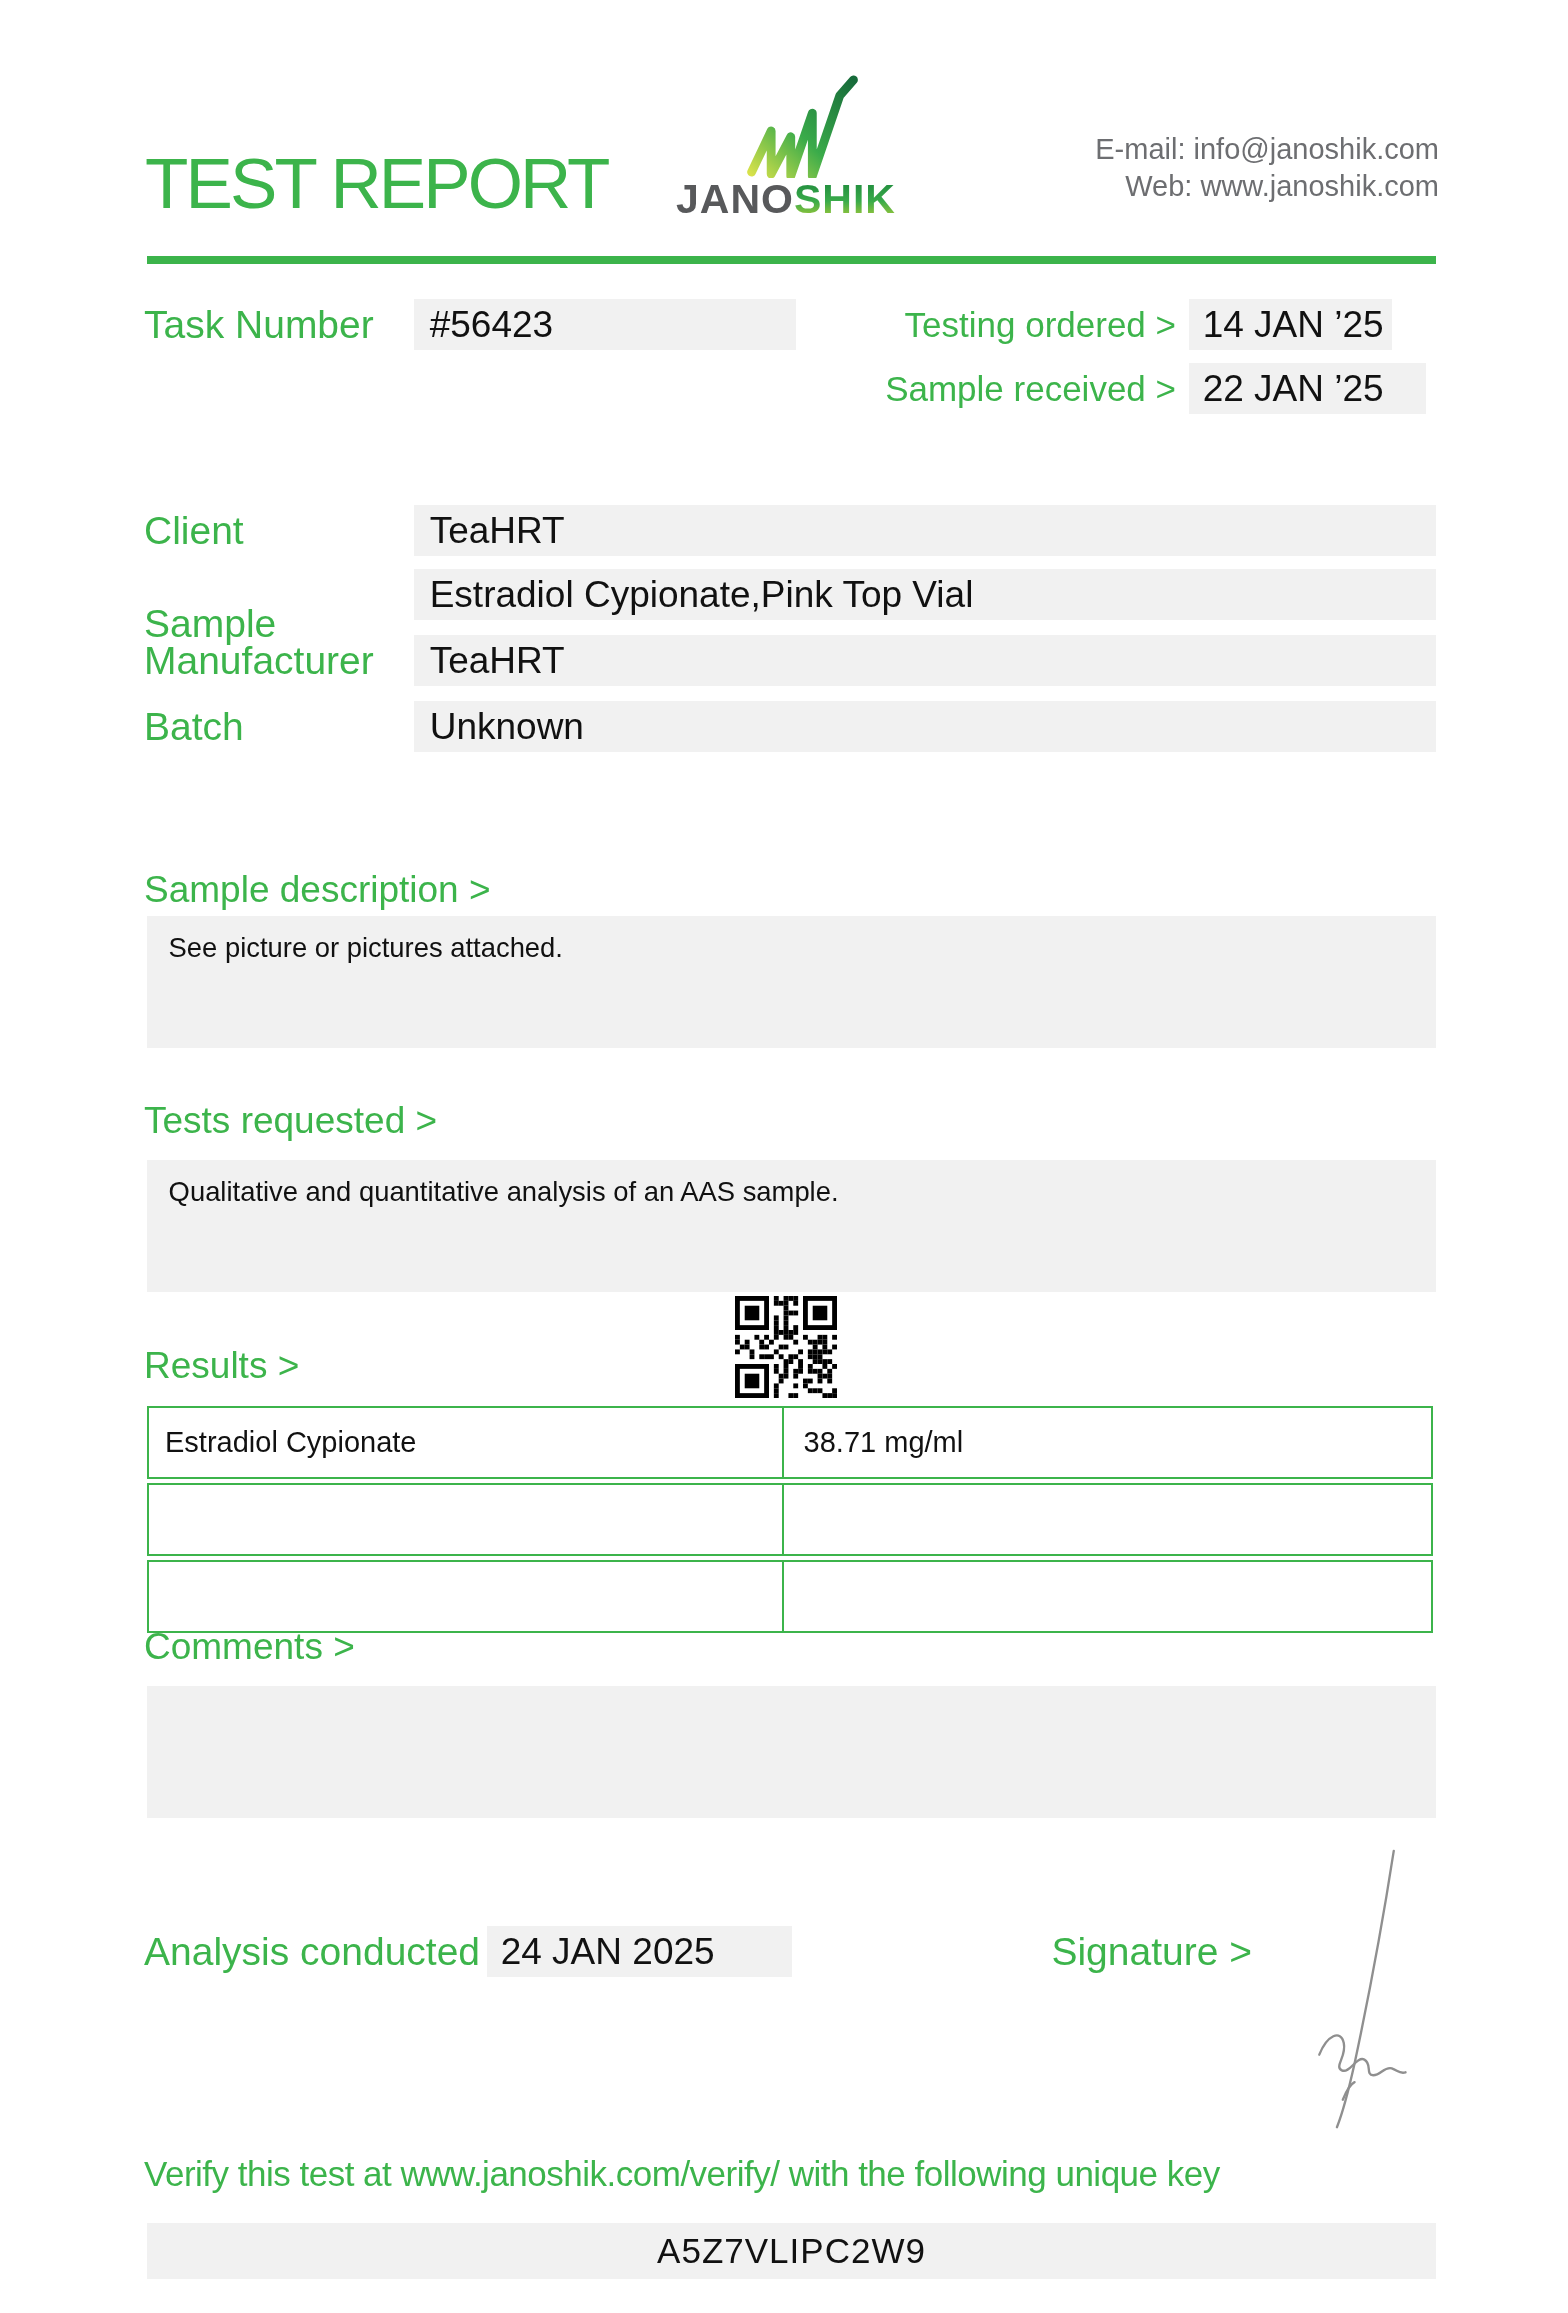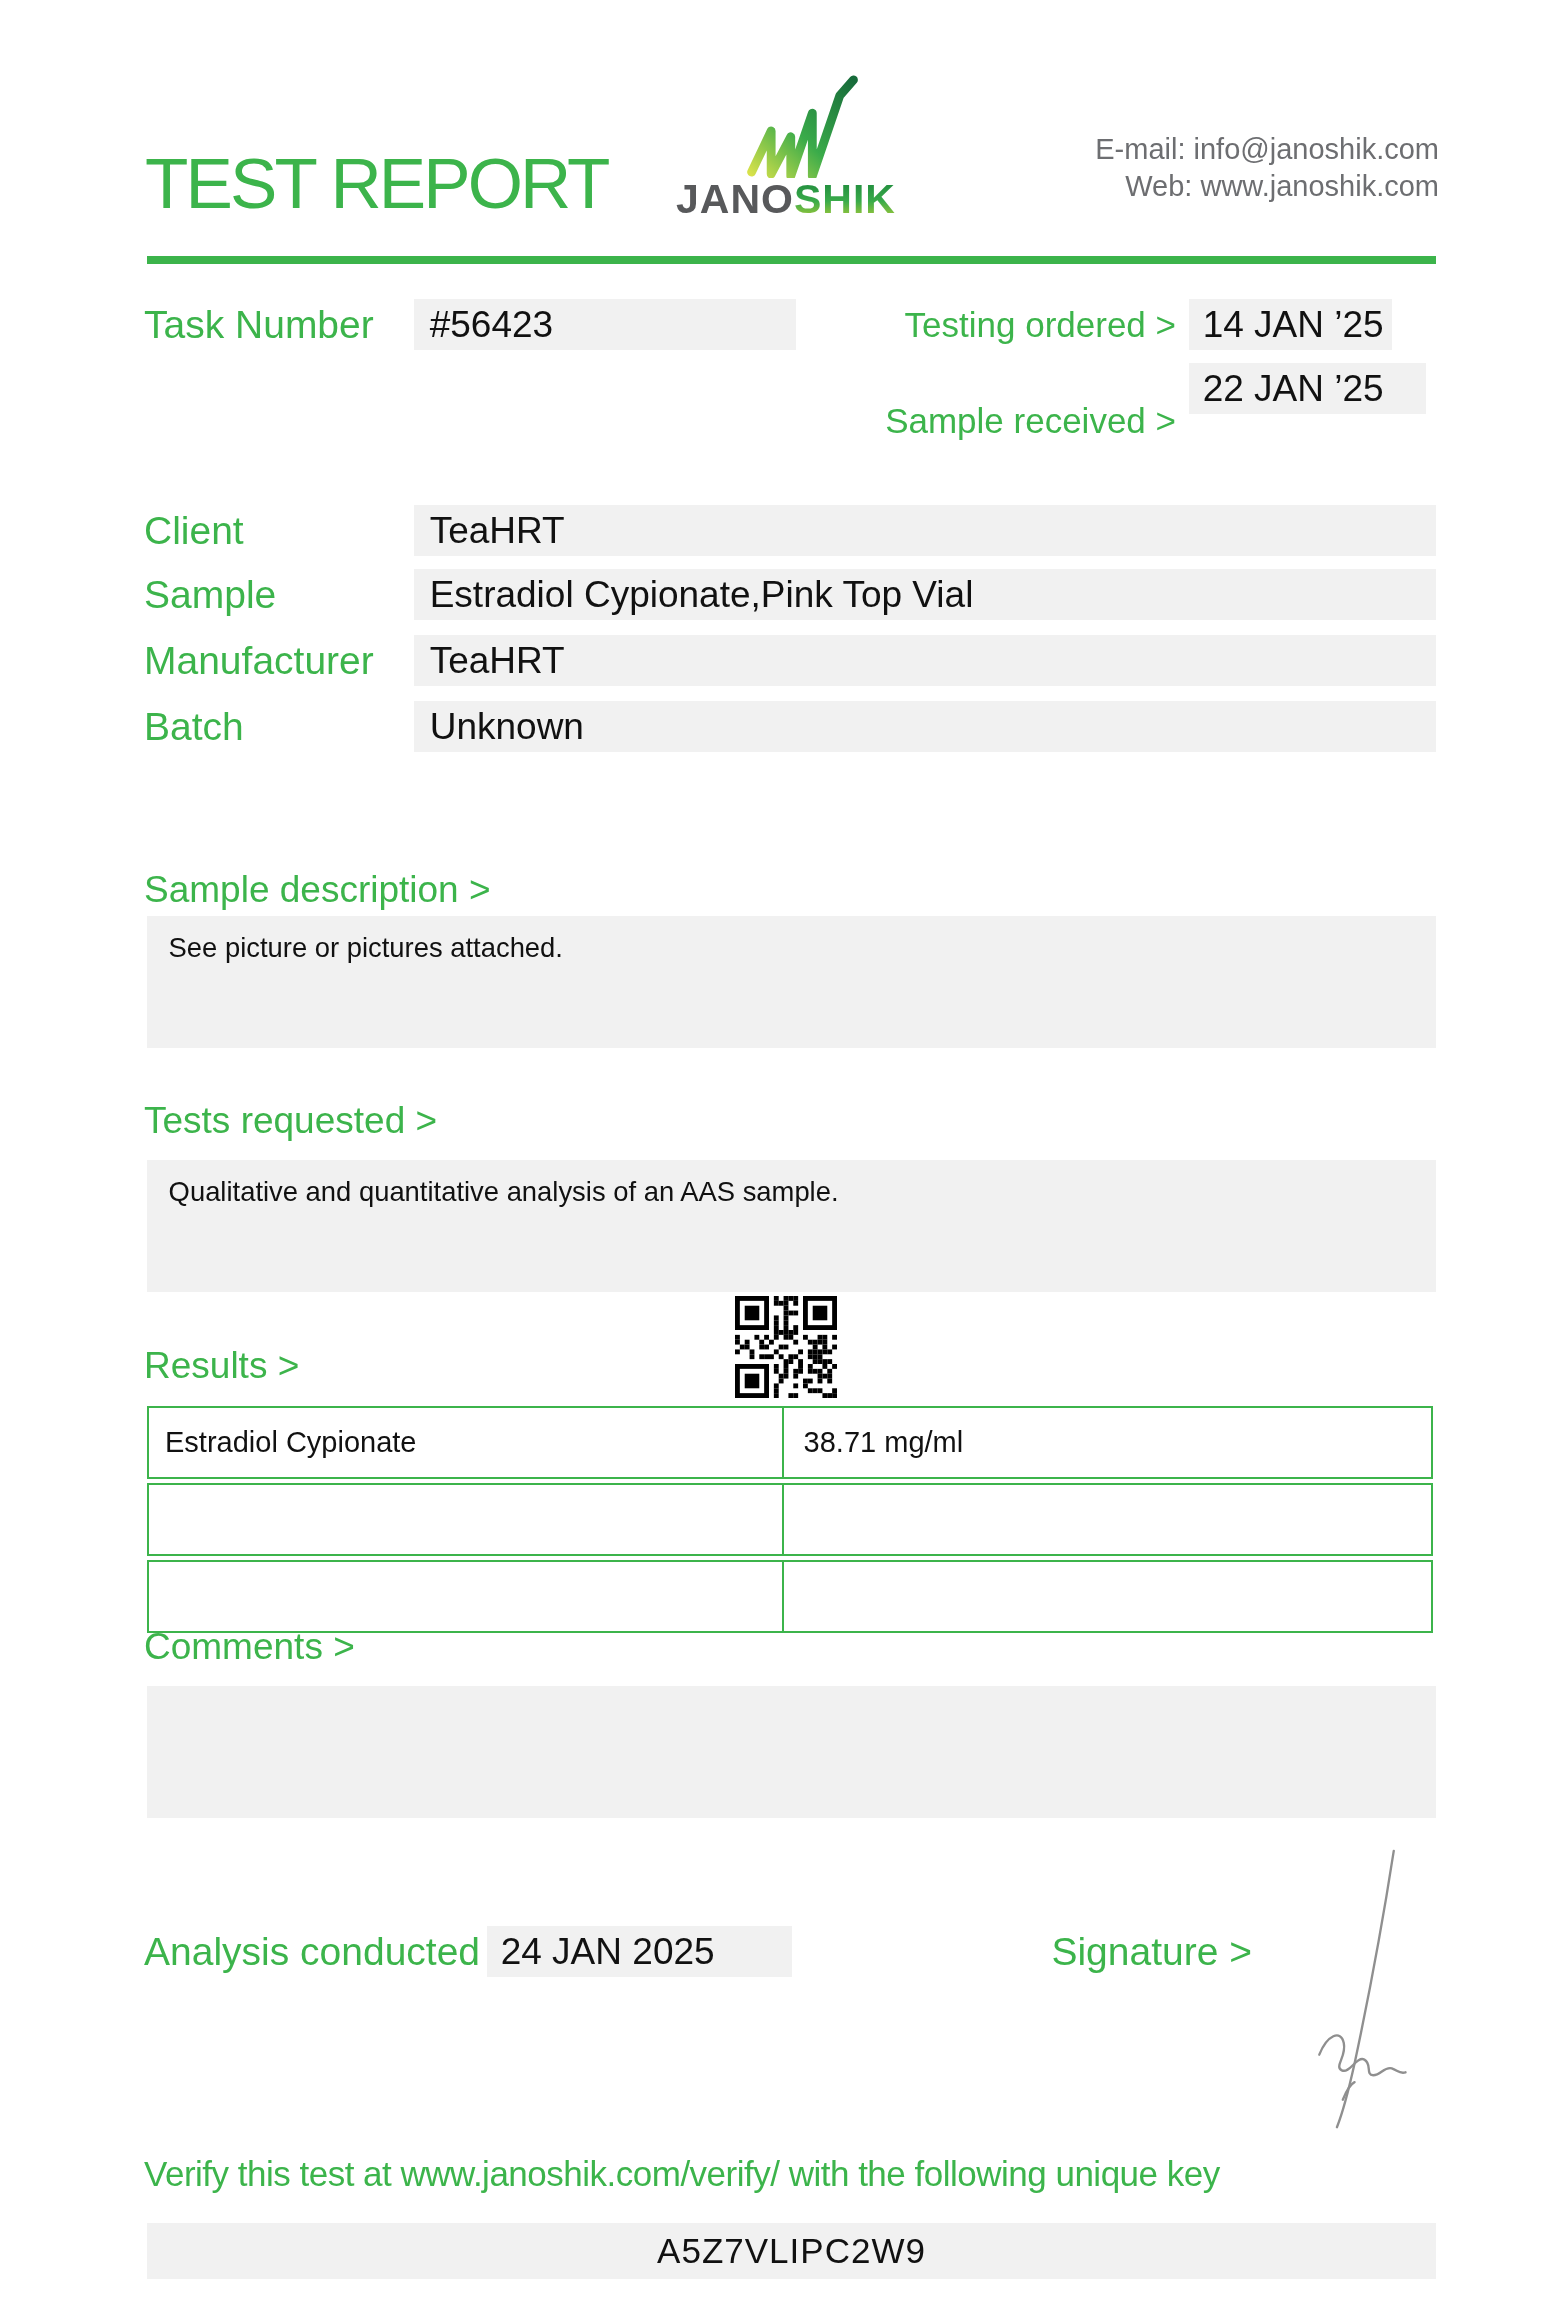--- a/index.html
+++ b/index.html
@@ -25,28 +25,28 @@
   .gbox{background:#f1f1f1;color:#111;font-size:37px;line-height:51px;height:51px;white-space:nowrap;overflow:hidden;}
   .gbox .pad{padding-left:15.7px;}
   .heading{color:var(--green);font-size:37px;white-space:nowrap;margin-top:14px;}
   .bigbox{left:147px;width:1289px;height:132px;background:#f1f1f1;color:#111;font-size:27.4px;}
   .bigbox .pad{padding:15.7px 0 0 21.6px;}
 
   
   .task-label{left:144px;top:299px;}
   .task-box{left:414px;top:299px;width:382px;}
   .ord-label{left:882px;top:299px;width:294px;text-align:right;}
-  .rec-label{left:882px;top:363px;width:294px;text-align:right;margin-top:32px;}
+  .rec-label{left:882px;top:363px;width:294px;text-align:right;}
   .ord-box{left:1189px;top:299px;width:203px;}
   .rec-box{left:1189px;top:363px;width:237px;}
   .date-pad{padding-left:13.7px;}
 
   
   .f-label0{left:144px;top:505px;} .f-box0{left:414px;top:505px;width:1022px;}
-  .f-label1{left:144px;top:569px;} .f-box1{left:414px;top:569px;width:1022px;}
+  .f-label1{left:144px;top:598px;} .f-box1{left:414px;top:569px;width:1022px;}
   .f-label2{left:144px;top:635px;} .f-box2{left:414px;top:635px;width:1022px;}
   .f-label3{left:144px;top:701px;} .f-box3{left:414px;top:701px;width:1022px;}
 
   
   .h-desc{left:144px;top:855px;}
   .box-desc{top:916px;}
   .h-tests{left:144px;top:1086px;}
   .box-tests{top:1160px;}
   .qr{left:735px;top:1296px;width:102px;height:102px;}
   .h-results{left:144px;top:1331px;}

